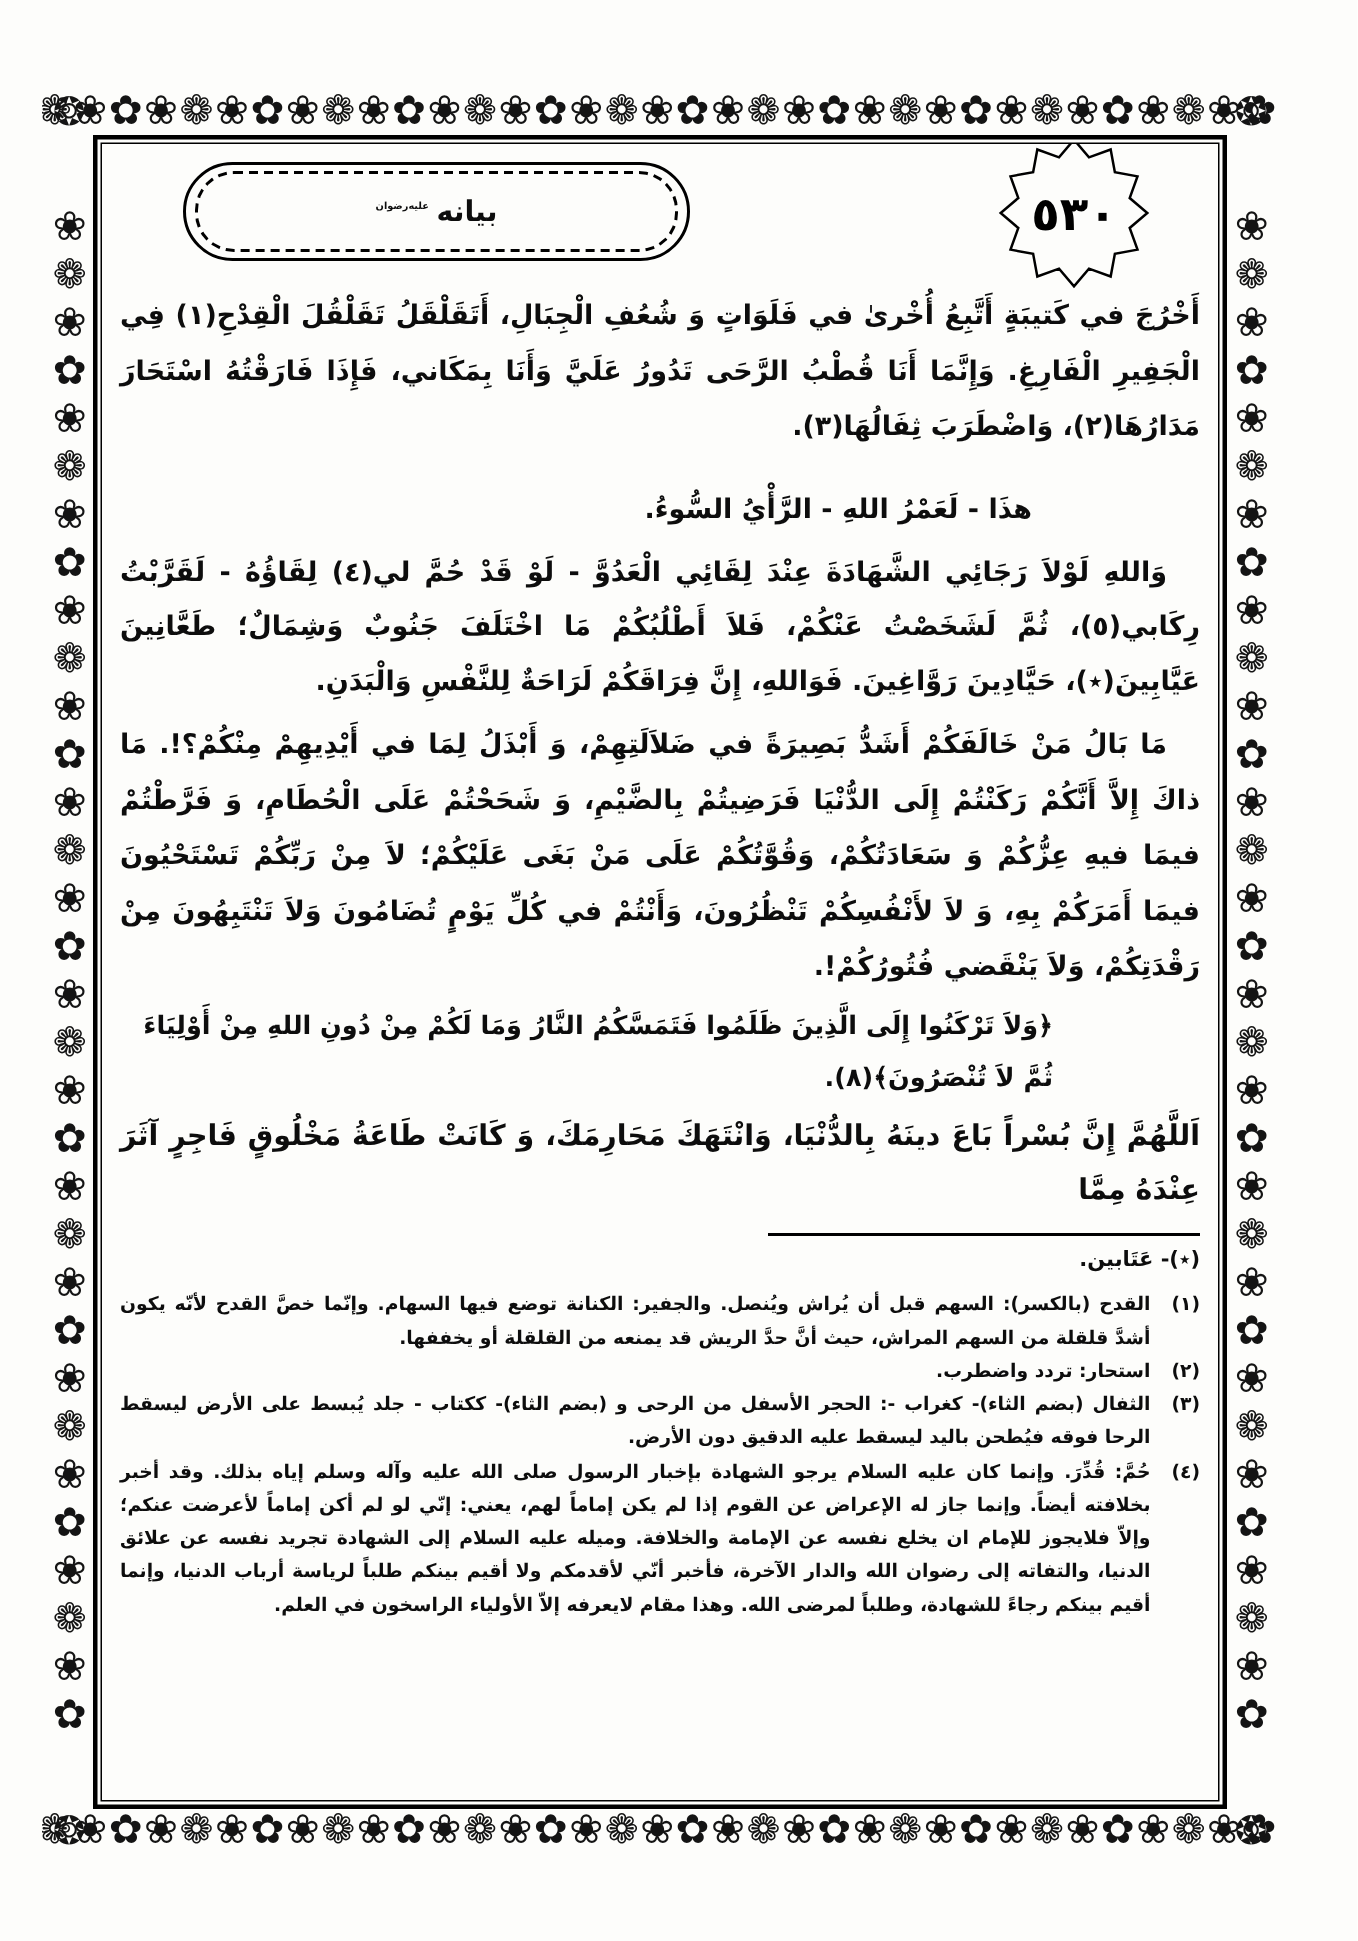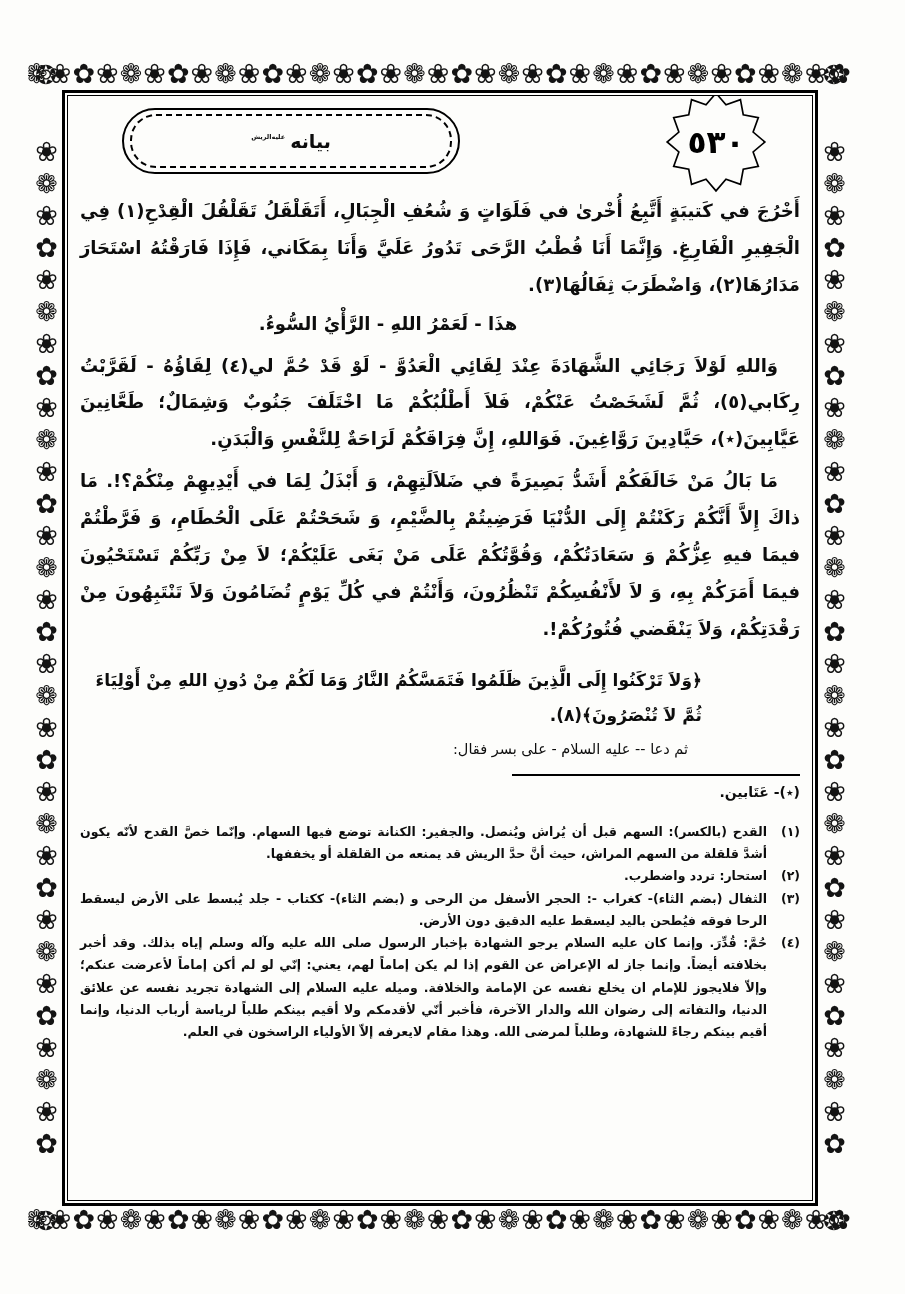--- a/index.html
+++ b/index.html
@@ -60,34 +60,34 @@
   }
   .honorific {
     display:inline-flex; flex-direction:row; align-items:center;
     font-size:6.5px; line-height:1.05; font-weight:bold; transform:translateY(-4px);
   }
 
   
   .bodytext { font-weight:bold; font-size:18px; line-height:2.05; }
   .para { text-align:justify; text-indent:22px; margin-top:5px; }
   .para.first { text-indent:0; }
-  .line-indent { text-align:center; padding-left:8px; padding-right:112px; margin-top:2px; }
-  .verse { text-align:right; padding-right:98px; font-size:17px; margin-top:15px; }
+  .line-indent { text-align:right; padding-left:8px; padding-right:112px; margin-top:18px; }
+  .verse { text-align:right; padding-right:98px; font-size:17px; margin-top:3px; }
   .narration {
     font-weight:normal; font-size:14.5px; text-align:right;
     padding-right:112px; line-height:1.9; margin-top:4px;
   }
   .prayer { text-align:justify; font-size:19px; margin-top:3px; line-height:1.9; }
 
   
   .fn-sep {
     width:288px; border-top:2px solid #000; margin:10px 0 4px auto;
   }
   .footnotes { font-weight:bold; font-size:12.5px; line-height:1.78; }
-  .fn-star { font-size:14px; text-align:right; margin-bottom:16px; }
+  .fn-star { font-size:14px; text-align:right; margin-bottom:6px; }
   .fn { display:flex; gap:5px; align-items:flex-start; }
   .fn-marker { white-space:nowrap; min-width:28px; }
   .fn-text { flex:1; text-align:justify; }
 </style>
 </head>
 <body>
 
 <div class="page">
 
   <div class="band band-h band-top">✿❀❁❀✿❀❁❀✿❀❁❀✿❀❁❀✿❀❁❀✿❀❁❀✿❀❁❀✿❀❁❀✿❀❁❀</div>
@@ -106,33 +106,33 @@
         <div class="header">
           <svg class="seal" viewBox="0 0 100 100" aria-hidden="true">
             <polygon points="50,3 59.6,14.3 73.5,9.3 76.2,23.8 90.7,26.5 85.7,40.4 97,50 85.7,59.6 90.7,73.5 76.2,76.2 73.5,90.7 59.6,85.7 50,97 40.4,85.7 26.5,90.7 23.8,76.2 9.3,73.5 14.3,59.6 3,50 14.3,40.4 9.3,26.5 23.8,23.8 26.5,9.3 40.4,14.3"></polygon>
             <text x="50" y="61" text-anchor="middle">٥٣٠</text>
           </svg>
           <div class="cartouche">
             <div class="cartouche-inner">
               <span>بيانه</span>
               <span class="honorific">
                 <span>عليه</span>
-                <span>الريش</span>
+                <span>رضوان</span>
               </span>
             </div>
           </div>
         </div>
 
         <main class="bodytext">
           <p class="para first">أَخْرُجَ في كَتيبَةٍ أَتَّبِعُ أُخْرىٰ في فَلَوَاتٍ وَ شُعُفِ الْجِبَالِ، أَتَقَلْقَلُ تَقَلْقُلَ الْقِدْحِ(١) فِي الْجَفِيرِ الْفَارِغِ. وَإِنَّمَا أَنَا قُطْبُ الرَّحَى تَدُورُ عَلَيَّ وَأَنَا بِمَكَاني، فَإِذَا فَارَقْتُهُ اسْتَحَارَ مَدَارُهَا(٢)، وَاضْطَرَبَ ثِفَالُهَا(٣).</p>
           <p class="line-indent">هذَا - لَعَمْرُ اللهِ - الرَّأْيُ السُّوءُ.</p>
           <p class="para">وَاللهِ لَوْلاَ رَجَائِي الشَّهَادَةَ عِنْدَ لِقَائِي الْعَدُوَّ - لَوْ قَدْ حُمَّ لي(٤) لِقَاؤُهُ - لَقَرَّبْتُ رِكَابي(٥)، ثُمَّ لَشَخَصْتُ عَنْكُمْ، فَلاَ أَطْلُبُكُمْ مَا اخْتَلَفَ جَنُوبٌ وَشِمَالٌ؛ طَعَّانِينَ عَيَّابِينَ(٭)، حَيَّادِينَ رَوَّاغِينَ. فَوَاللهِ، إِنَّ فِرَاقَكُمْ لَرَاحَةٌ لِلنَّفْسِ وَالْبَدَنِ.</p>
           <p class="para">مَا بَالُ مَنْ خَالَفَكُمْ أَشَدُّ بَصِيرَةً في ضَلاَلَتِهِمْ، وَ أَبْذَلُ لِمَا في أَيْدِيهِمْ مِنْكُمْ؟!. مَا ذاكَ إِلاَّ أَنَّكُمْ رَكَنْتُمْ إِلَى الدُّنْيَا فَرَضِيتُمْ بِالضَّيْمِ، وَ شَحَحْتُمْ عَلَى الْحُطَامِ، وَ فَرَّطْتُمْ فيمَا فيهِ عِزُّكُمْ وَ سَعَادَتُكُمْ، وَقُوَّتُكُمْ عَلَى مَنْ بَغَى عَلَيْكُمْ؛ لاَ مِنْ رَبِّكُمْ تَسْتَحْيُونَ فيمَا أَمَرَكُمْ بِهِ، وَ لاَ لأَنْفُسِكُمْ تَنْظُرُونَ، وَأَنْتُمْ في كُلِّ يَوْمٍ تُضَامُونَ وَلاَ تَنْتَبِهُونَ مِنْ رَقْدَتِكُمْ، وَلاَ يَنْقَضي فُتُورُكُمْ!.</p>
           <p class="verse">﴿وَلاَ تَرْكَنُوا إِلَى الَّذِينَ ظَلَمُوا فَتَمَسَّكُمُ النَّارُ وَمَا لَكُمْ مِنْ دُونِ اللهِ مِنْ أَوْلِيَاءَ ثُمَّ لاَ تُنْصَرُونَ﴾(٨).</p>
-          <p class="narration">ثم دعا -- عليه السلام - على بسر فقال:</p>
+          <p class="prayer">اَللَّهُمَّ إِنَّ بُسْراً بَاعَ دينَهُ بِالدُّنْيَا، وَانْتَهَكَ مَحَارِمَكَ، وَ كَانَتْ طَاعَةُ مَخْلُوقٍ فَاجِرٍ آثَرَ عِنْدَهُ مِمَّا</p>
         </main>
 
         <div class="fn-sep"></div>
         <section class="footnotes">
           <p class="fn-star">(٭)- عَتَابين.</p>
           <div class="fn">
             <span class="fn-marker">(١)</span>
             <span class="fn-text">القدح (بالكسر): السهم قبل أن يُراش ويُنصل. والجفير: الكنانة توضع فيها السهام. وإنّما خصَّ القدح لأنّه يكون أشدَّ قلقلة من السهم المراش، حيث أنَّ حدَّ الريش قد يمنعه من القلقلة أو يخففها.</span>
           </div>
           <div class="fn">

